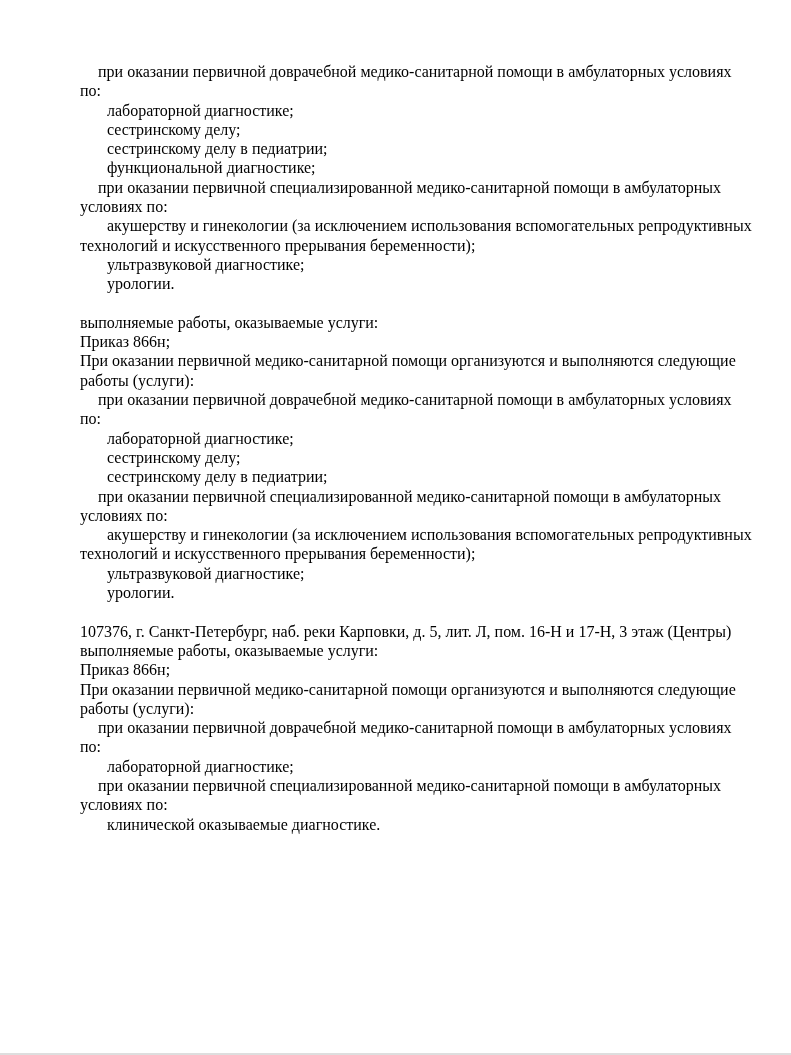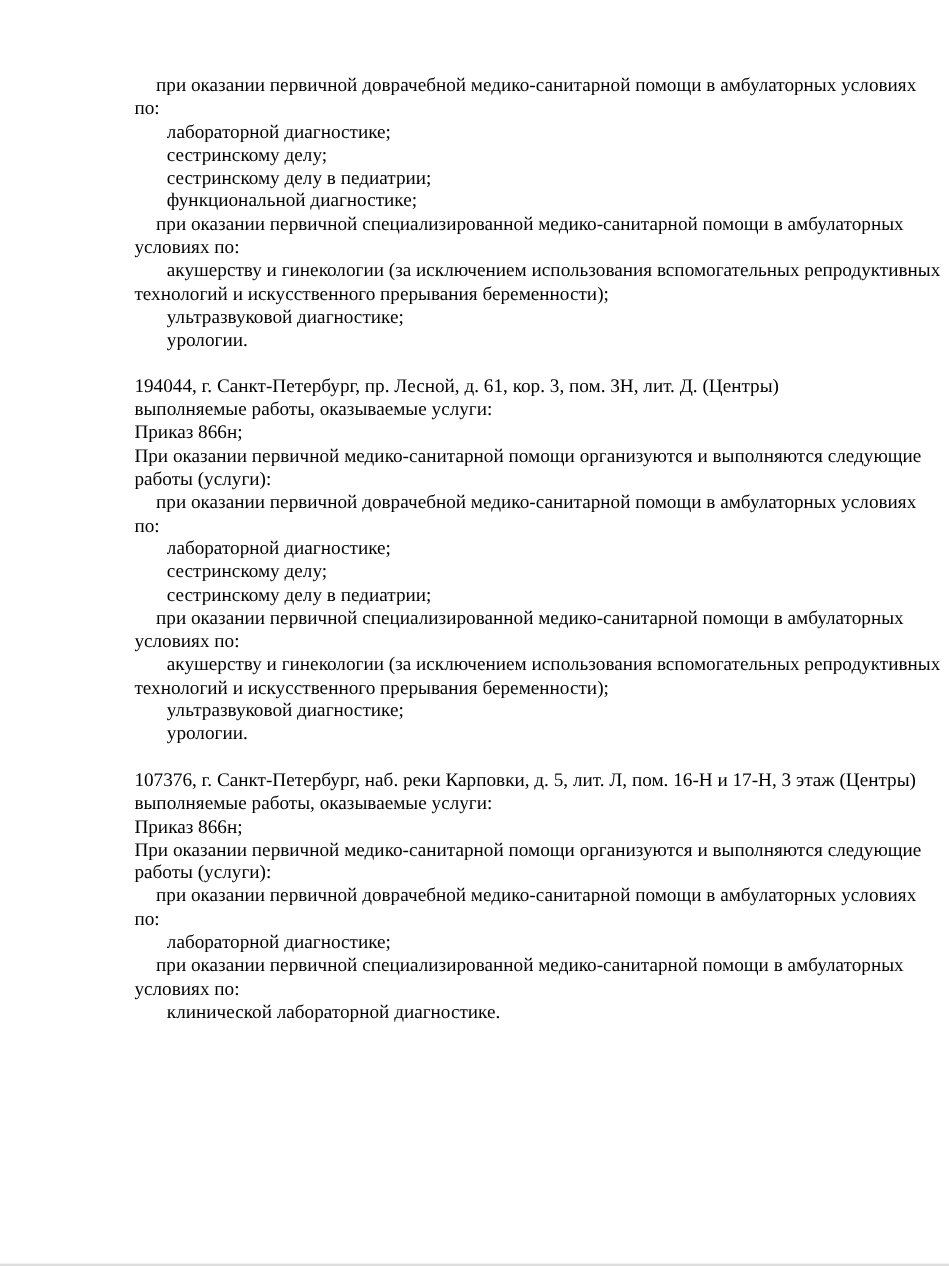--- a/index.html
+++ b/index.html
@@ -23,21 +23,20 @@
     position: absolute;
     left: 80px;
     top: 62px;
     width: 690px;
   }
   .line {
     font: 16px/19.3px "Liberation Serif", serif;
     color: #000000;
     white-space: nowrap;
     height: 19.3px;
-    margin-left: 32px;
   }
   .indent-0 { padding-left: 0; }
   .indent-1 { padding-left: 18px; }
   .indent-2 { padding-left: 27px; }
   .bottom-divider {
     position: absolute;
     left: 0;
     right: 0;
     bottom: 0;
     height: 2px;
@@ -56,21 +55,20 @@
       <div class="line indent-2">сестринскому делу;</div>
       <div class="line indent-2">сестринскому делу в педиатрии;</div>
       <div class="line indent-2">функциональной диагностике;</div>
       <div class="line indent-1">при оказании первичной специализированной медико-санитарной помощи в амбулаторных</div>
       <div class="line indent-0">условиях по:</div>
       <div class="line indent-2">акушерству и гинекологии (за исключением использования вспомогательных репродуктивных</div>
       <div class="line indent-0">технологий и искусственного прерывания беременности);</div>
       <div class="line indent-2">ультразвуковой диагностике;</div>
       <div class="line indent-2">урологии.</div>
       <div class="line indent-0">&nbsp;</div>
-      <div class="line indent-0">194044, г. Санкт-Петербург, пр. Лесной, д. 61, кор. 3, пом. 3Н, лит. Д. (Центры)</div>
       <div class="line indent-0">выполняемые работы, оказываемые услуги:</div>
       <div class="line indent-0">Приказ 866н;</div>
       <div class="line indent-0">При оказании первичной медико-санитарной помощи организуются и выполняются следующие</div>
       <div class="line indent-0">работы (услуги):</div>
       <div class="line indent-1">при оказании первичной доврачебной медико-санитарной помощи в амбулаторных условиях</div>
       <div class="line indent-0">по:</div>
       <div class="line indent-2">лабораторной диагностике;</div>
       <div class="line indent-2">сестринскому делу;</div>
       <div class="line indent-2">сестринскому делу в педиатрии;</div>
       <div class="line indent-1">при оказании первичной специализированной медико-санитарной помощи в амбулаторных</div>
@@ -83,17 +81,17 @@
       <div class="line indent-0">107376, г. Санкт-Петербург, наб. реки Карповки, д. 5, лит. Л, пом. 16-Н и 17-Н, 3 этаж (Центры)</div>
       <div class="line indent-0">выполняемые работы, оказываемые услуги:</div>
       <div class="line indent-0">Приказ 866н;</div>
       <div class="line indent-0">При оказании первичной медико-санитарной помощи организуются и выполняются следующие</div>
       <div class="line indent-0">работы (услуги):</div>
       <div class="line indent-1">при оказании первичной доврачебной медико-санитарной помощи в амбулаторных условиях</div>
       <div class="line indent-0">по:</div>
       <div class="line indent-2">лабораторной диагностике;</div>
       <div class="line indent-1">при оказании первичной специализированной медико-санитарной помощи в амбулаторных</div>
       <div class="line indent-0">условиях по:</div>
-      <div class="line indent-2">клинической лабораторной диагностике.</div>
+      <div class="line indent-2">клинической оказываемые диагностике.</div>
       <div class="line indent-0">&nbsp;</div>
     </div>
   <div class="bottom-divider"></div>
 </div>
 
 </body></html>

